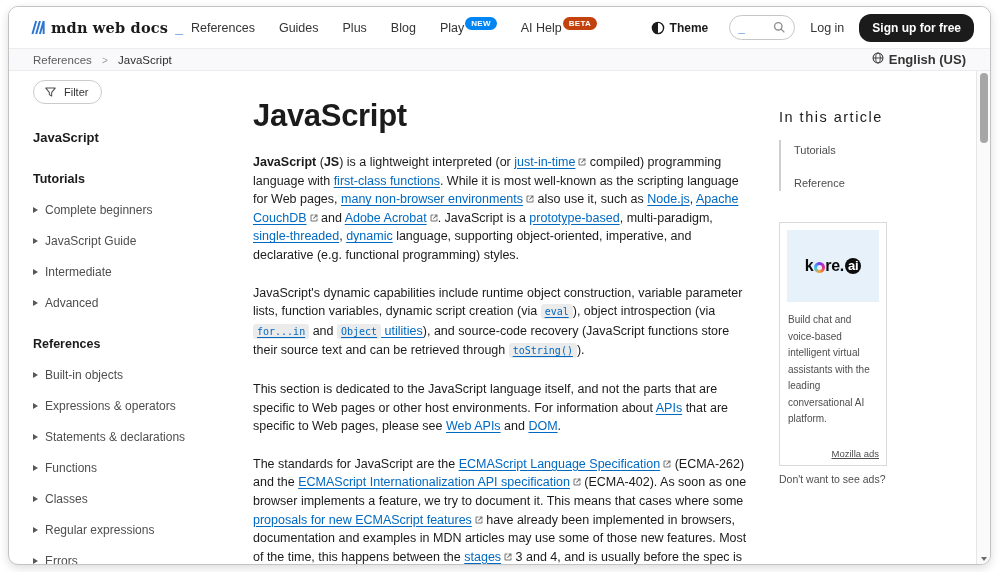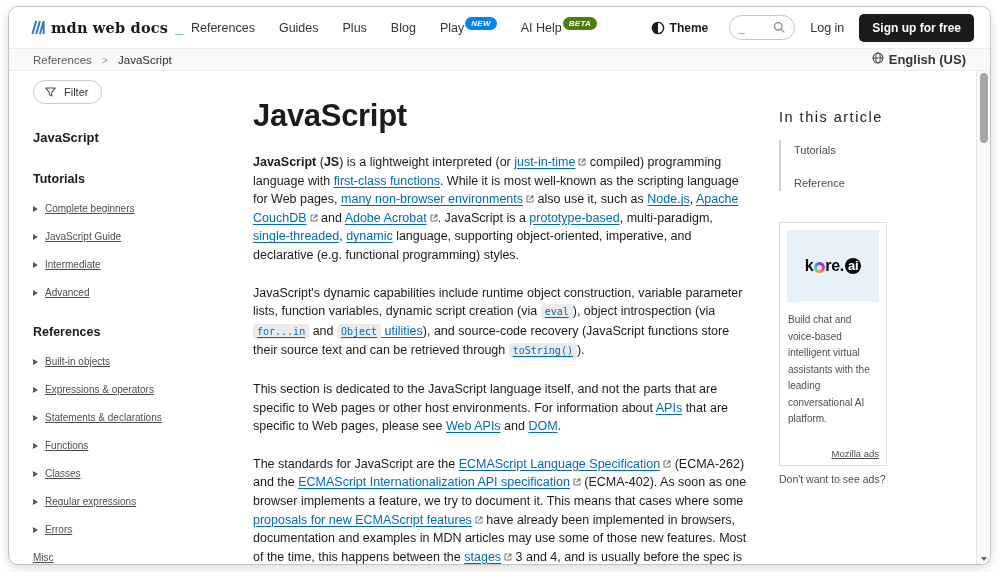--- a/index.html
+++ b/index.html
@@ -22,36 +22,36 @@
     padding:0 16px 0 22px; gap:8px; background:#fff;
   }
   .logo { display:flex; align-items:center; gap:5px; text-decoration:none; color:#1b1b1b; }
   .logo-m { display:block; }
   .logo-text { font-family:"DejaVu Serif", serif; font-weight:700; font-size:14.5px; letter-spacing:.2px; }
   .logo-caret { color:#2e77d0; font-weight:800; font-size:14px; margin-left:2px; }
   .nav-links { display:flex; gap:24px; align-items:center; }
   .nav-link { text-decoration:none; color:#343434; font-size:12.5px; display:flex; align-items:flex-start; }
   .badge {
     font-size:8px; font-weight:700; color:#fff; border-radius:8px;
-    padding:2px 6px 2px; margin-left:1px; position:relative; top:-4px; letter-spacing:.3px;font-style:italic;
+    padding:2px 6px 2px; margin-left:1px; position:relative; top:-4px; letter-spacing:.3px;
   }
   .badge:empty { display:none; }
   .badge-new  { background:#0085f2; }
-  .badge-beta { background:#4d7c0f; }
+  .badge-beta { background:#c2410c; }
   .nav-right { margin-left:auto; display:flex; align-items:center; gap:15px; }
   .theme-btn { display:flex; align-items:center; gap:5px; background:none; border:none;
     font-family:inherit; font-size:12px; font-weight:600; color:#1b1b1b; cursor:pointer; }
   .search-pill {
     width:66px; height:25px; border:1.5px solid #c6c6c6; border-radius:14px; background:#fff;
     display:flex; align-items:center; justify-content:space-between; padding:0 8px; cursor:pointer;
   }
   .search-hint { color:#2e77d0; font-weight:700; font-size:12px; line-height:10px; }
   .login-link { text-decoration:none; color:#343434; font-size:12.5px; }
   .signup-btn {
-    background:#1b1b1b; color:#fff; border:none; border-radius:5px;
+    background:#1b1b1b; color:#fff; border:none; border-radius:12px;
     font-family:inherit; font-size:12px; font-weight:600; padding:7px 13px; cursor:pointer;
   }
 
   
   .crumbbar {
     height:23px; flex-shrink:0; background:#f9f9fb;
     border-top:1px solid #ececec; border-bottom:1px solid #ececec;
     display:flex; align-items:center; padding:0 18px 0 24px; font-size:11.5px;
   }
   .crumb { text-decoration:none; color:#5b5b5b; }
@@ -67,21 +67,21 @@
   .sidebar { width:238px; flex-shrink:0; padding:9px 6px 0 24px; overflow:hidden; }
   .filter-btn {
     display:inline-flex; align-items:center; gap:8px;
     border:1px solid #cbcbcb; border-radius:13px; background:#fff;
     font-family:inherit; font-size:11px; color:#343434; padding:5px 13px 5px 11px; cursor:pointer;
   }
   .side-title { font-size:13px; font-weight:700; margin:26px 0 0; color:#1b1b1b; }
   .side-heading { font-size:12.5px; font-weight:700; margin:27px 0 17px; color:#1b1b1b; }
   .side-list { list-style:none; margin:0; padding:0; }
   .side-item { display:flex; align-items:center; gap:7px; margin-bottom:17px; cursor:pointer; }
-  .side-item span.lbl { font-size:10px; color:#4e4e4e;text-decoration:underline; }
+  .side-item span.lbl { font-size:12px; color:#4e4e4e; }
   .tri { width:0; height:0; border-left:5px solid #57575c; border-top:3.5px solid transparent;
     border-bottom:3.5px solid transparent; flex-shrink:0; }
 
   
   .main { flex:1; min-width:0; padding:0 26px 0 6px; overflow:hidden; }
   .page-title { font-size:31px; font-weight:700; margin:27px 0 6px; letter-spacing:-.3px; color:#1b1b1b; }
   .main p { font-size:12.5px; line-height:18.6px; margin:19px 0; max-width:502px; color:#1b1b1b; }
   .main a.link { color:#0069c2; text-decoration:underline; text-underline-offset:2px; }
   .main a.code-link { color:#0069c2; text-decoration:underline; text-underline-offset:2px;
     background:#ebebeb; border-radius:3px; padding:0px 4px 1px; }

